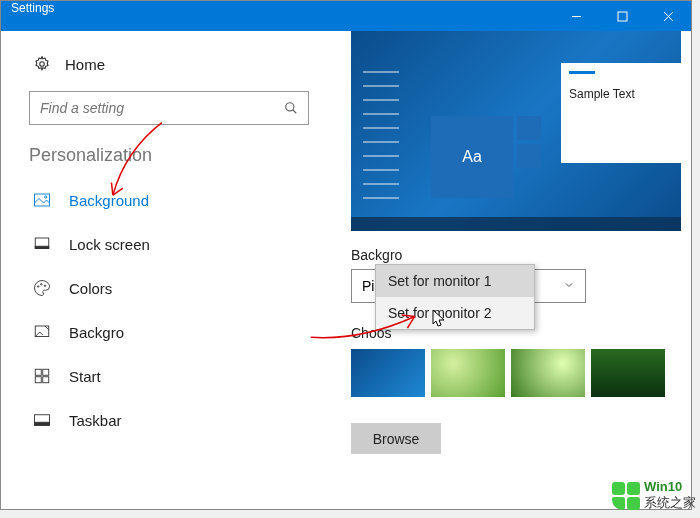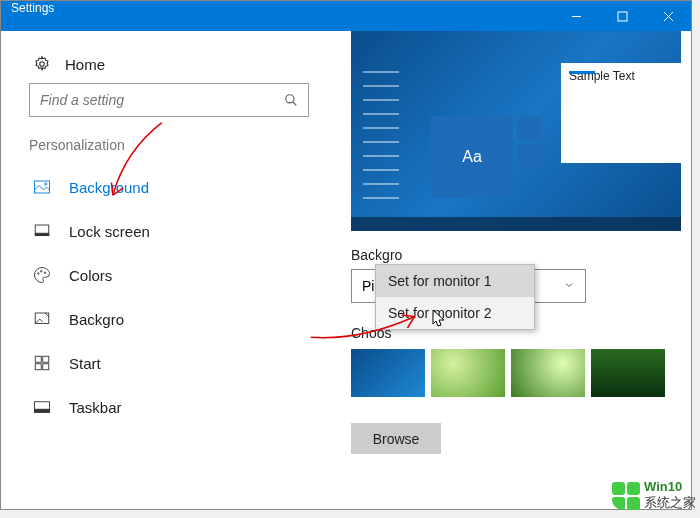--- a/index.html
+++ b/index.html
@@ -7,41 +7,41 @@
     .window { width: 692px; height: 510px; background: #fff; border: 1px solid #888; position: relative; }
     .titlebar { height: 30px; background: #0078d7; color: #fff; display: flex; padding-left: 10px; font-size: 12px; }
     .titlebar .title { flex: 1; }
     .winbtns { display: flex; height: 30px; }
     .winbtn { width: 46px; display: flex; align-items: center; justify-content: center; color: #fff; }
     .winbtn svg { stroke: #fff; fill: none; stroke-width: 1; }
     .content { display: flex; height: calc(100% - 30px); }
     .sidebar { width: 350px; padding: 18px 12px 0 28px; }
     .home { display: flex; align-items: center; gap: 14px; padding: 6px 4px; font-size: 15px; color: #222; }
     .home .icon { width: 18px; height: 18px; }
-    .search { margin-top: 4px; display: flex; align-items: center; border: 1px solid #999; height: 34px; padding: 0 10px; width: 280px; }
+    .search { margin-top: 12px; display: flex; align-items: center; border: 1px solid #999; height: 34px; padding: 0 10px; width: 280px; }
     .search input { flex: 1; border: none; outline: none; font-size: 14px; font-style: italic; color: #666; }
     .search .mag { width: 14px; height: 14px; }
-    .section-label { margin-top: 20px; font-size: 14px; color: #777; }
+    .section-label { margin-top: 20px; font-size: 18px; color: #777; }
     .nav { margin-top: 12px; }
     .nav-item { display: flex; align-items: center; gap: 18px; height: 44px; padding-left: 4px; font-size: 15px; color: #222; }
     .nav-item.active { color: #0078d7; }
     .nav-item .icon { width: 18px; height: 18px; display: flex; align-items: center; justify-content: center; }
     .nav-item .icon svg { stroke: #333; fill: none; stroke-width: 1.2; }
     .nav-item.active .icon svg { stroke: #0078d7; }
     .main { flex: 1; position: relative; }
     .preview { width: 330px; height: 200px; background: linear-gradient(135deg, #0a4d8c 0%, #1976c5 50%, #0a4d8c 100%); position: relative; overflow: hidden; }
     .preview .pvtaskbar { position: absolute; bottom: 0; left: 0; right: 0; height: 14px; background: rgba(10,50,90,0.85); }
     .preview .tile { position: absolute; left: 80px; top: 85px; width: 82px; height: 82px; background: #1e6bb8; display:flex; align-items:center; justify-content:center; color:#fff; font-size:16px; }
     .preview .tile-sm { position:absolute; left:166px; top:85px; width:24px; height:24px; background:#1e6bb8; }
     .preview .tile-sm2 { position:absolute; left:166px; top:113px; width:24px; height:24px; background:#1e6bb8; }
     .preview .ruler { position:absolute; left:12px; top:40px; bottom:20px; width:36px; }
     .preview .ruler div { height:7px; border-top:2px solid rgba(255,255,255,0.45); margin-bottom:7px; }
     .samplebox { position:absolute; right:0; top:32px; width:120px; height:100px; background:#fff; padding:6px 8px; font-size:12px; color:#222; }
     .samplebox .accent { position:absolute; top:8px; left:8px; width:26px; height:3px; background:#0078d7; }
-    .samplebox .txt { }
+    .samplebox .txt { margin-top: 18px; }
     .bg-label { margin-top: 16px; font-size: 14px; color: #222; }
     .dropdown { margin-top: 6px; border:1px solid #888; height:34px; width:235px; display:flex; align-items:center; justify-content:space-between; padding:0 10px; font-size:14px; }
     .choose-label { margin-top: 22px; font-size: 14px; color: #222; }
     .thumbs { margin-top: 8px; display:flex; gap:6px; }
     .thumb { width:74px; height:48px; }
     .thumb1 { background: linear-gradient(135deg,#0a4d8c,#1e88d4); }
     .thumb2 { background: radial-gradient(circle at 30% 30%, #d4f0a0, #5ba030); }
     .thumb3 { background: radial-gradient(circle at 70% 30%, #e0ffb0, #3a7a20); }
     .thumb4 { background: linear-gradient(#2a6a20,#0a3010); }
     .browse { margin-top:26px; height:31px; width:90px; background:#ccc; border:none; font-size:14px; color:#222; cursor:pointer; }

